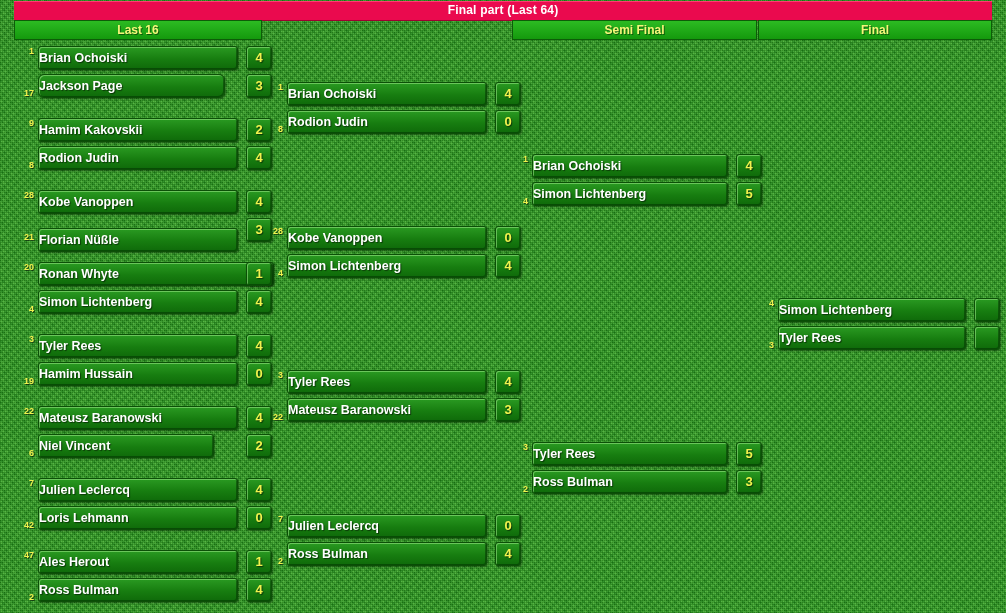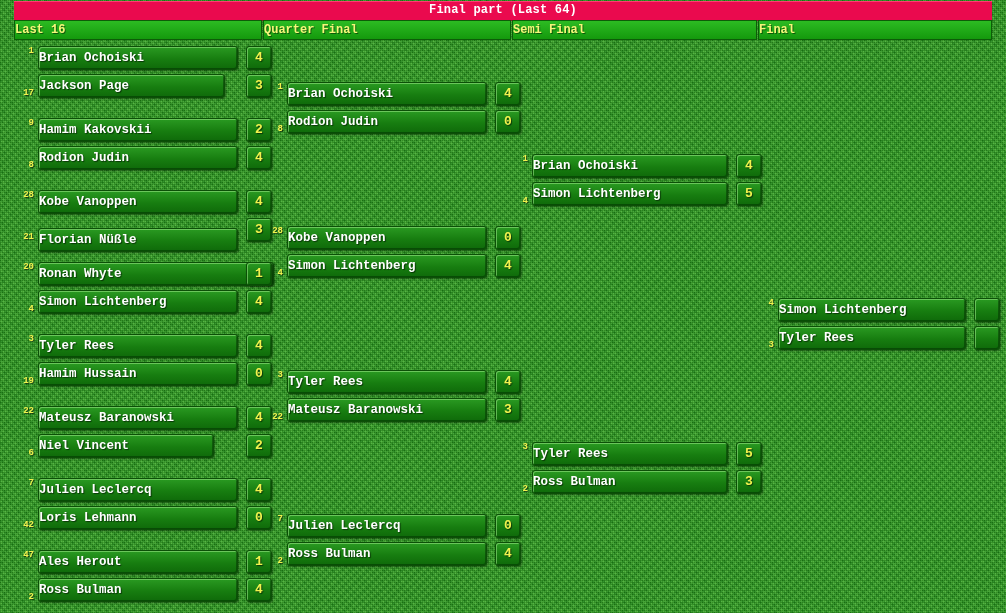--- a/index.html
+++ b/index.html
@@ -5,21 +5,21 @@
   html, body {
     margin: 0;
     padding: 0;
     background: #0a0a0a;
   }
   #root {
     position: relative;
     width: 1006px;
     height: 613px;
     overflow: hidden;
-    font-family: Liberation Mono, monospace;
+    font-family: Liberation Sans, sans-serif;
     
     background-color: #2ea024;
     background-image:
       repeating-linear-gradient(0deg, rgba(0,0,0,0.10) 0px, rgba(0,0,0,0.10) 1px, rgba(255,255,255,0.05) 1px, rgba(255,255,255,0.05) 2px),
       repeating-linear-gradient(90deg, rgba(0,0,0,0.09) 0px, rgba(0,0,0,0.09) 1px, rgba(255,255,255,0.06) 1px, rgba(255,255,255,0.06) 2px),
       repeating-linear-gradient(45deg, rgba(20,120,10,0.35) 0px, rgba(20,120,10,0.35) 2px, rgba(90,190,60,0.25) 2px, rgba(90,190,60,0.25) 4px),
       repeating-linear-gradient(-45deg, rgba(10,100,5,0.25) 0px, rgba(10,100,5,0.25) 3px, rgba(110,200,70,0.18) 3px, rgba(110,200,70,0.18) 6px);
   }
 
   
@@ -46,20 +46,21 @@
     top: 20px;
     height: 20px;
     background: #1ba313;
     background-image: linear-gradient(180deg, #2cbb22 0%, #14990d 100%);
     border: 1px solid #0d5c08;
     box-sizing: border-box;
     color: #f6f67a;
     font-size: 12px;
     font-weight: bold;
     line-height: 18px;
+    text-align: center;
     text-shadow: 1px 1px 0 rgba(0,0,0,0.45);
   }
 
   
   .match {
     position: absolute;
   }
   .slot {
     position: relative;
     height: 24px;
@@ -128,33 +129,32 @@
   }
 </style>
 </head>
 <body>
 
 <div id="root">
 
   <div id="title-bar">Final part (Last 64)</div>
 
   <div class="round-header" style="left:14px;  width:248px;">Last 16</div>
-  <div class="round-header" style="left:263px; width:248px;">Quarter Final</div>
   <div class="round-header" style="left:758px; width:234px;">Final</div>
   <div class="round-header" style="left:512px; width:245px;">Semi Final</div>
 
   <div class="match" style="left:14px; top:46px;">
     <div class="slot top">
       <span class="seed">1</span>
       <div class="namebox" style="width:200px;">Brian Ochoiski</div>
       <div class="scorebox" style="left:232px;">4</div>
     </div>
     <div class="slot bottom">
       <span class="seed">17</span>
-      <div class="namebox" style="width:187px;">Jackson Page</div>
+      <div class="namebox" style="width:187px;border-radius:6px;">Jackson Page</div>
       <div class="scorebox" style="left:232px;">3</div>
     </div>
   </div>
 
   <div class="match" style="left:14px; top:118px;">
     <div class="slot top">
       <span class="seed">9</span>
       <div class="namebox" style="width:200px;">Hamim Kakovskii</div>
       <div class="scorebox" style="left:232px;">2</div>
     </div>

